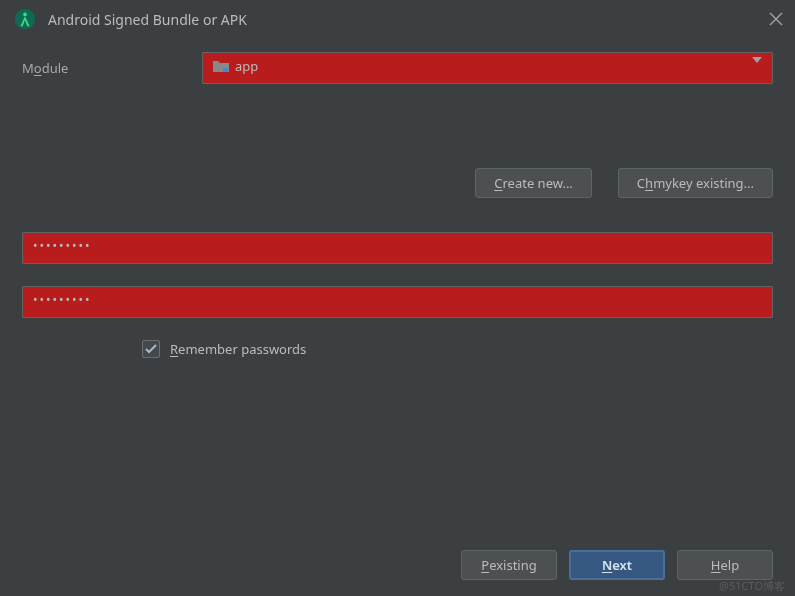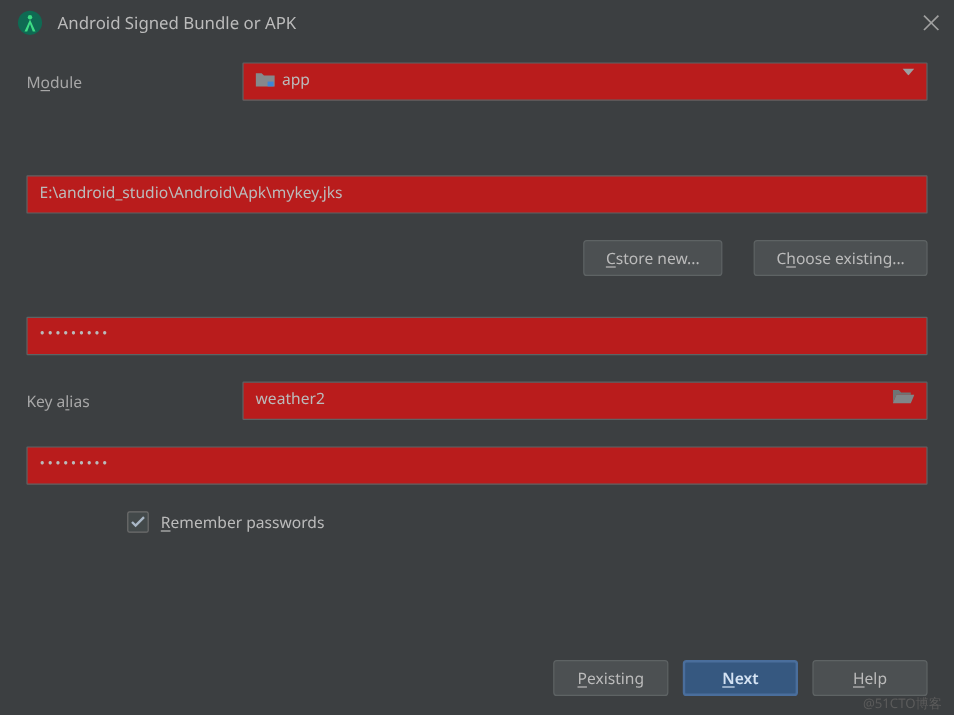--- a/index.html
+++ b/index.html
@@ -58,21 +58,21 @@
   }
   .btn.primary {
     border: 2px solid #4a6e9c;
     background: #365880;
     color: #d5e3f3;
     font-weight: 600;
   }
 
   .gap-big { height: 40px; }
 
-  .checkrow { display:flex; align-items:center; margin-left: 84px; margin-bottom: 30px; }
+  .checkrow { display:flex; align-items:center; margin-left: 120px; margin-bottom: 30px; }
   .chk {
     width:18px; height:18px; background:#43494a; border:1px solid #6e6e6e;
     border-radius:2px; margin-right:10px; display:flex; align-items:center; justify-content:center;
   }
   .chk svg { width:12px; height:10px; }
 
   .footer {
     position:absolute; bottom:0; left:0; right:0;
     display:flex; justify-content:flex-end; gap:12px;
     padding: 12px 22px 16px 22px;
@@ -118,61 +118,42 @@
         <svg class="combo-arrow" viewBox="0 0 10 6">
           <path d="M0 0 L5 6 L10 0 Z" fill="#9da0a1"></path>
         </svg>
       </div>
     </div>
   </div>
 
   <div class="gap-big"></div>
 
   <div class="row">
-    <div class="control">
-      <div class="txt">
-        <span>E:\android_studio\Android\Apk\mykey.jks</span>
-      </div>
-    </div>
   </div>
 
   <div class="btnrow">
     <div class="btn">
       <span class="mne">C</span>
-        <span>store new...</span>
+        <span>reate new...</span>
     </div>
     <div class="btn">
       <span>C</span>
         <span class="mne">h</span>
-        <span>oose existing...</span>
+        <span>mykey existing...</span>
     </div>
   </div>
 
   <div class="row">
     <div class="control">
       <div class="pwd">
         <span>•••••••••</span>
       </div>
     </div>
   </div>
 
-  <div class="row">
-    <div class="label">
-      <span>Key a</span><span class="mne">l</span><span>ias</span>
-    </div>
-    <div class="control">
-      <div class="alias">
-        <span>weather2</span>
-        <svg class="alias-folder" viewBox="0 0 18 14">
-          <path d="M0 2 L5 2 L7 4 L15 4 L15 6 L3 6 L0 13 Z" fill="#6e7475"></path>
-          <path d="M3 6 L18 6 L15 13 L0 13 Z" fill="#808688"></path>
-        </svg>
-      </div>
-    </div>
-  </div>
 
   <div class="row">
     <div class="control">
       <div class="pwd">
         <span>•••••••••</span>
       </div>
     </div>
   </div>
 
   <div class="checkrow">

